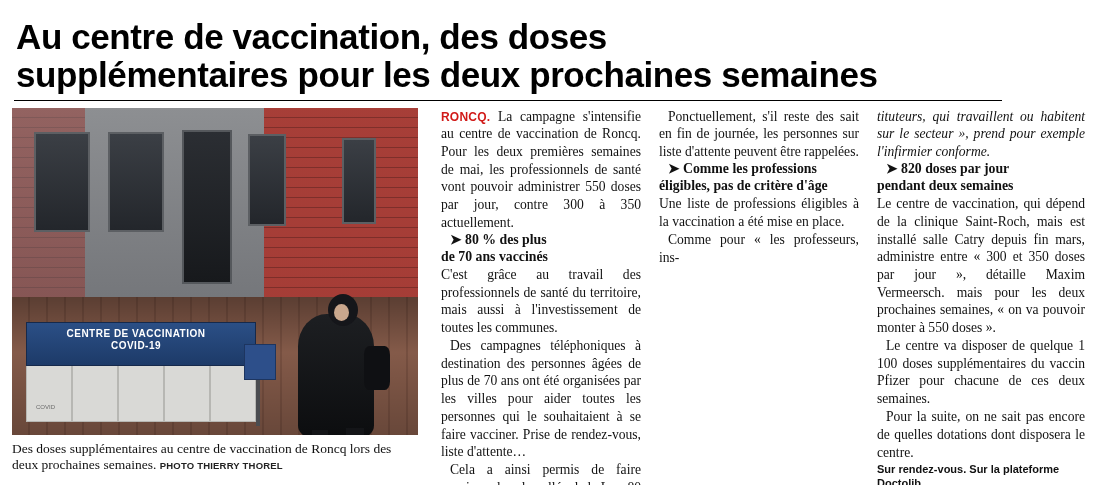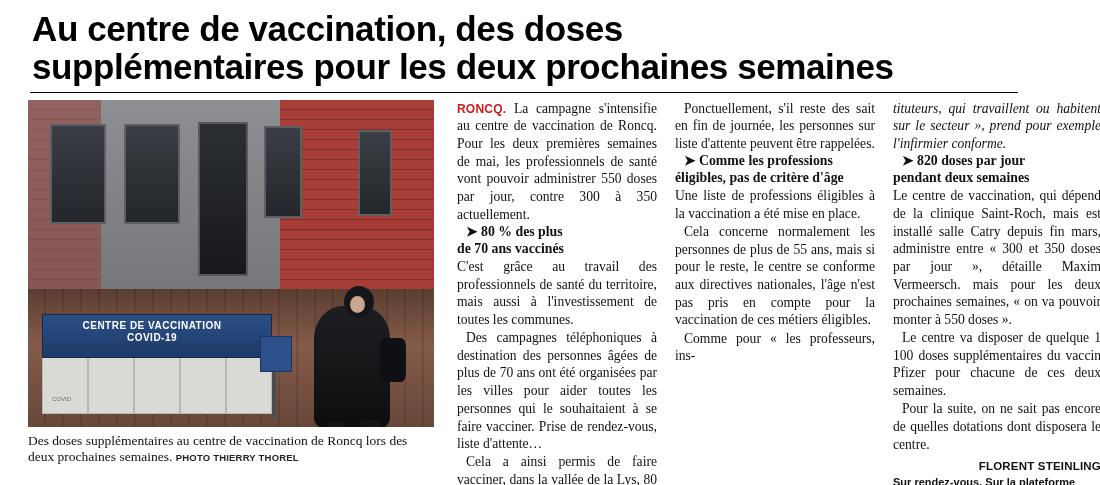--- a/index.html
+++ b/index.html
@@ -13,22 +13,21 @@
     overflow: hidden;
     font-family: "Liberation Serif", serif;
     color: #111111;
   }
   .page {
     position: relative;
     width: 1016px;
     height: 485px;
     background: #ffffff;
     box-sizing: border-box;
-    padding: 8px 12px 0 12px;
-    margin-left: 16px;
+    padding: 16px 12px 0 12px;
   }
 
   
   .headline {
     font-family: "Liberation Sans", sans-serif;
     font-weight: bold;
     font-size: 35px;
     line-height: 1.08;
     letter-spacing: -0.4px;
     color: #000000;
@@ -317,37 +316,35 @@
 
       <div class="col">
         <p>Ponctuellement, s'il reste des sait en fin de journée, les personnes sur liste d'attente peuvent être rappelées.</p>
 
         <p class="subhead">
           <span>➤ Comme les professions</span><br>
           <span>éligibles, pas de critère d'âge</span>
         </p>
 
         <p class="noindent">Une liste de professions éligibles à la vaccination a été mise en place.</p>
-        <p>Cela concerne normalement les personnes de plus de 55 ans, mais si pour le reste, le centre se conforme aux directives nationales, l'âge n'est pas pris en compte pour la vaccination de ces métiers éligibles.</p>
         <p>Comme pour « les professeurs, ins-</p>
       </div>
 
       <div class="col last">
         <p class="noindent italic">tituteurs, qui travaillent ou habitent sur le secteur », prend pour exemple l'infirmier conforme.</p>
 
         <p class="subhead">
           <span>➤ 820 doses par jour</span><br>
           <span>pendant deux semaines</span>
         </p>
 
         <p class="noindent">Le centre de vaccination, qui dépend de la clinique Saint-Roch, mais est installé salle Catry depuis fin mars, administre entre « 300 et 350 doses par jour », détaille Maxim Vermeersch. mais pour les deux prochaines semaines, « on va pouvoir monter à 550 doses ».</p>
         <p>Le centre va disposer de quelque 1 100 doses supplémentaires du vaccin Pfizer pour chacune de ces deux semaines.</p>
         <p>Pour la suite, on ne sait pas encore de quelles dotations dont disposera le centre.</p>
 
-        <div class="signature">FLORENT STEINLING</div>
         <div class="footnote">
           <span>Sur rendez-vous. Sur la plateforme Doctolib</span><br>
           
         </div>
       </div>
 
     </div>
   </div>
 
   <div class="bleed"></div>

